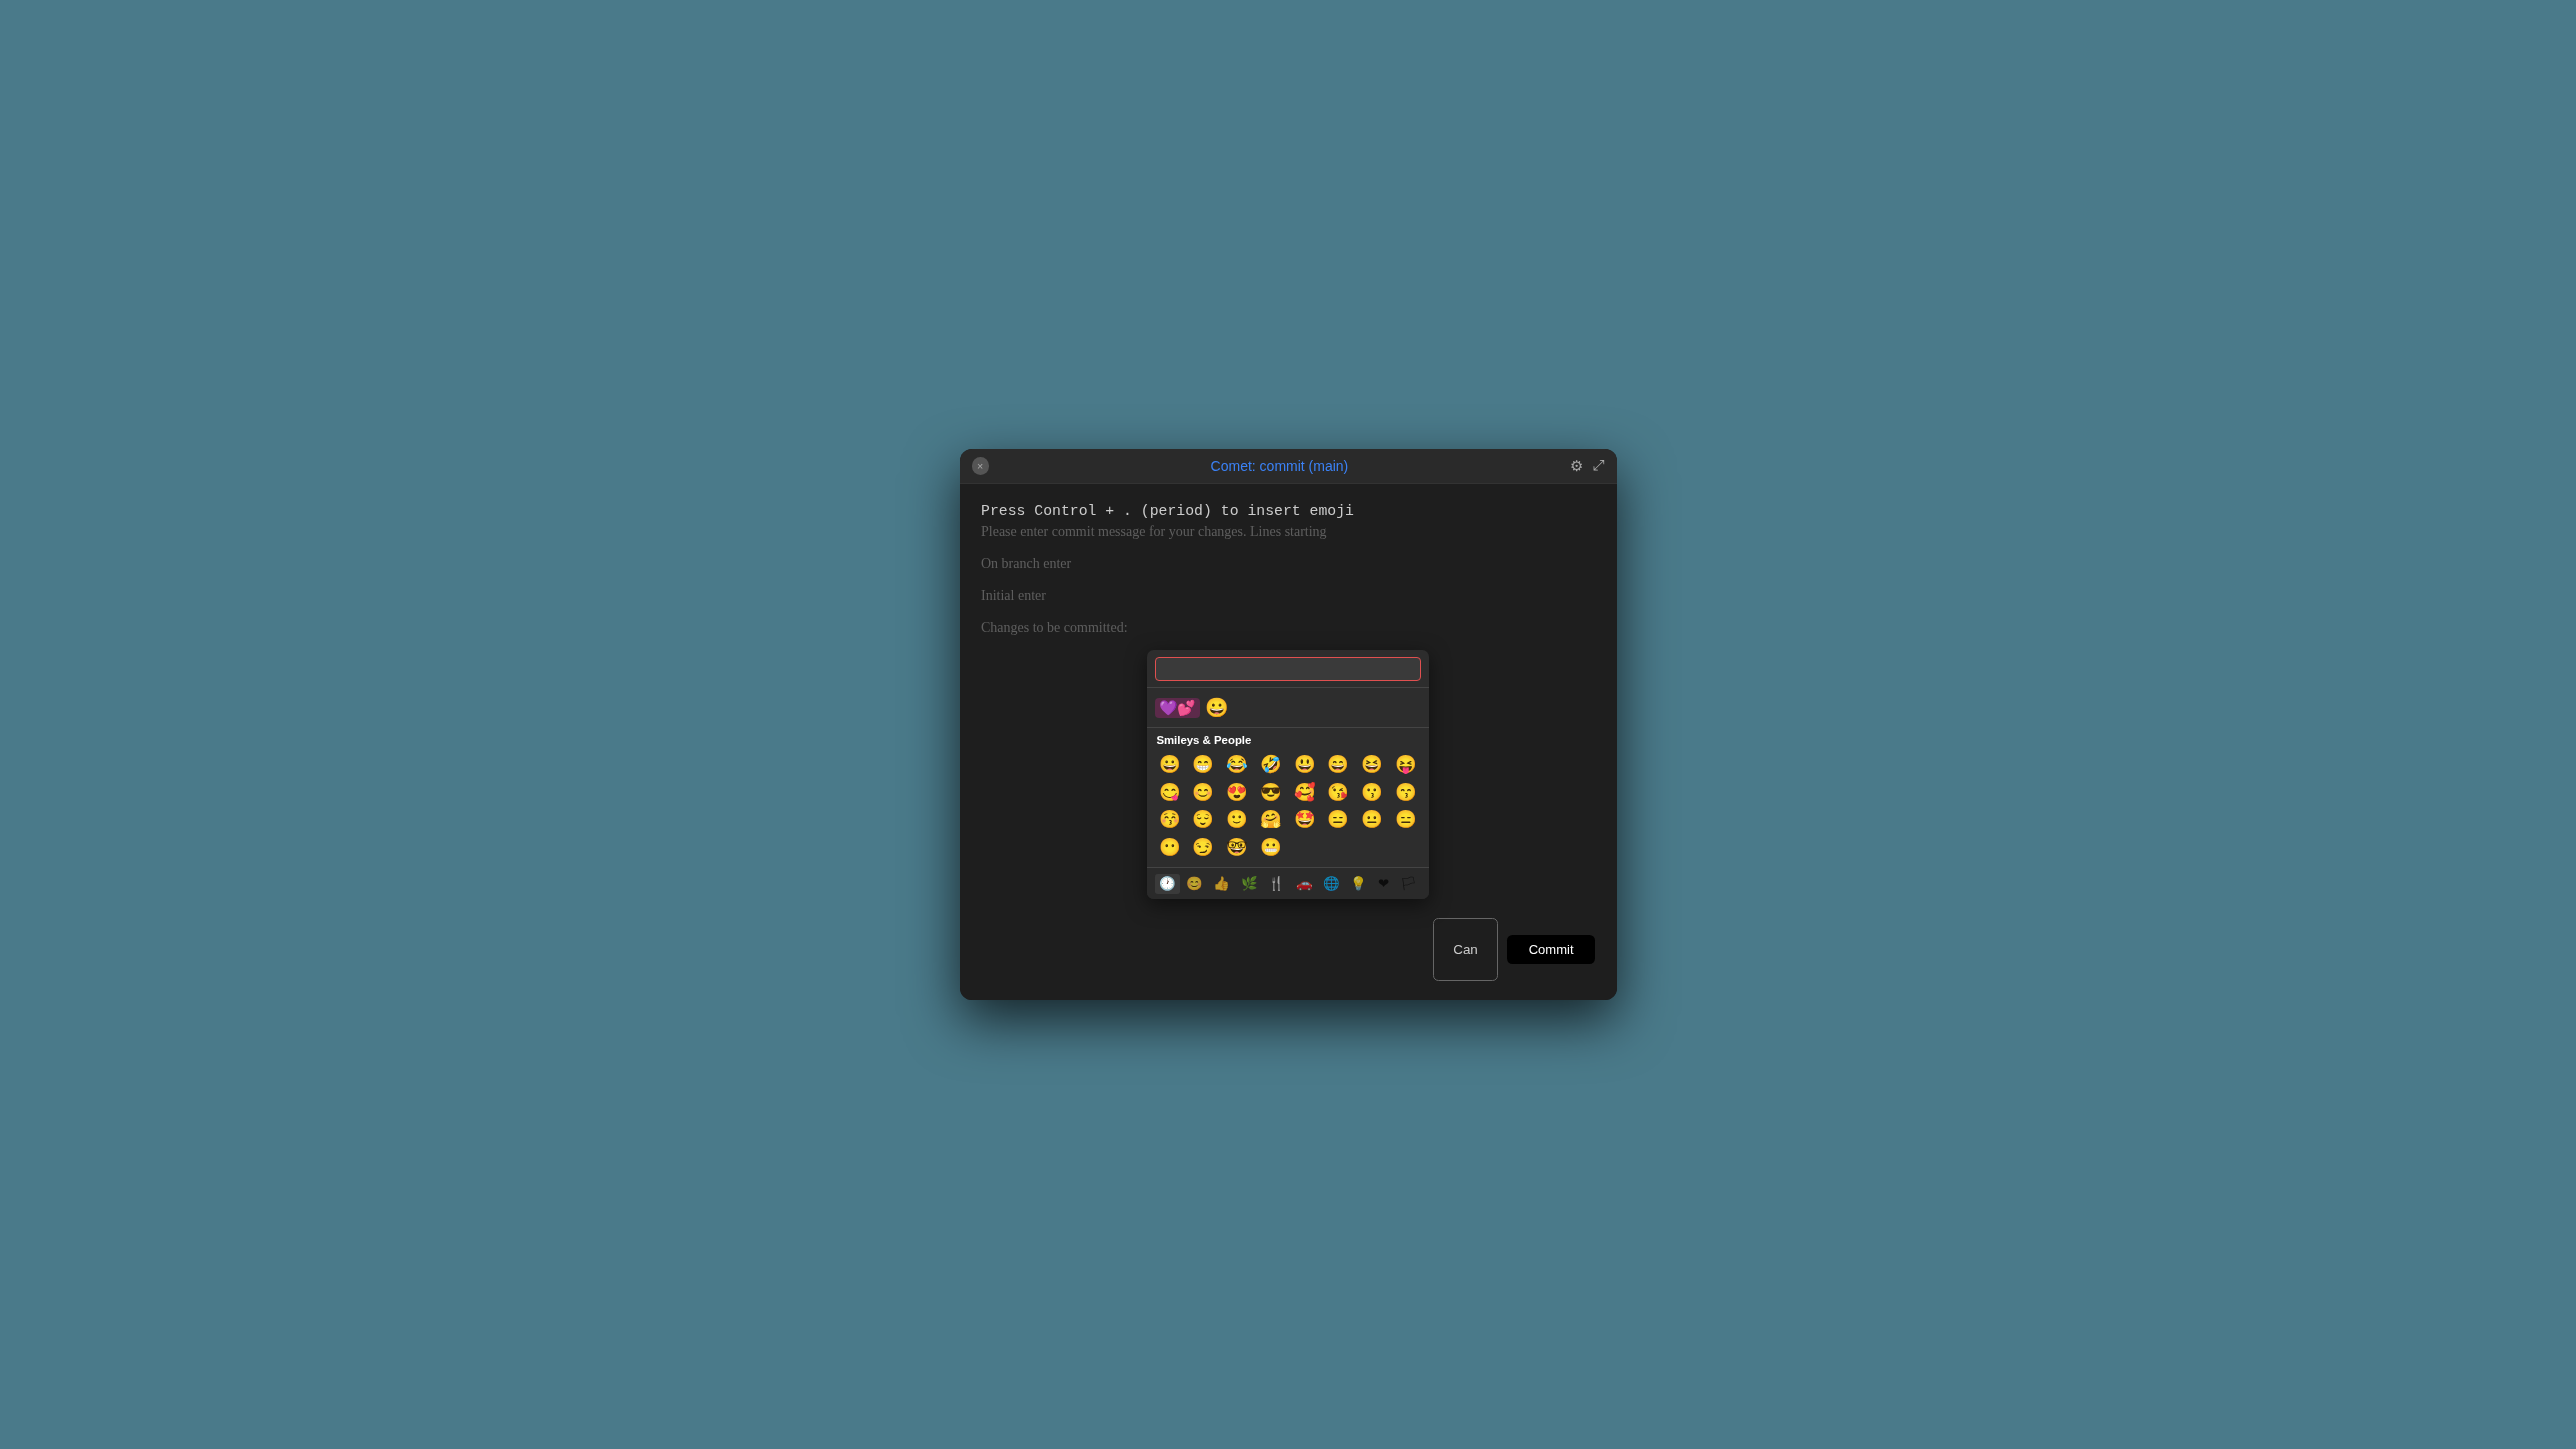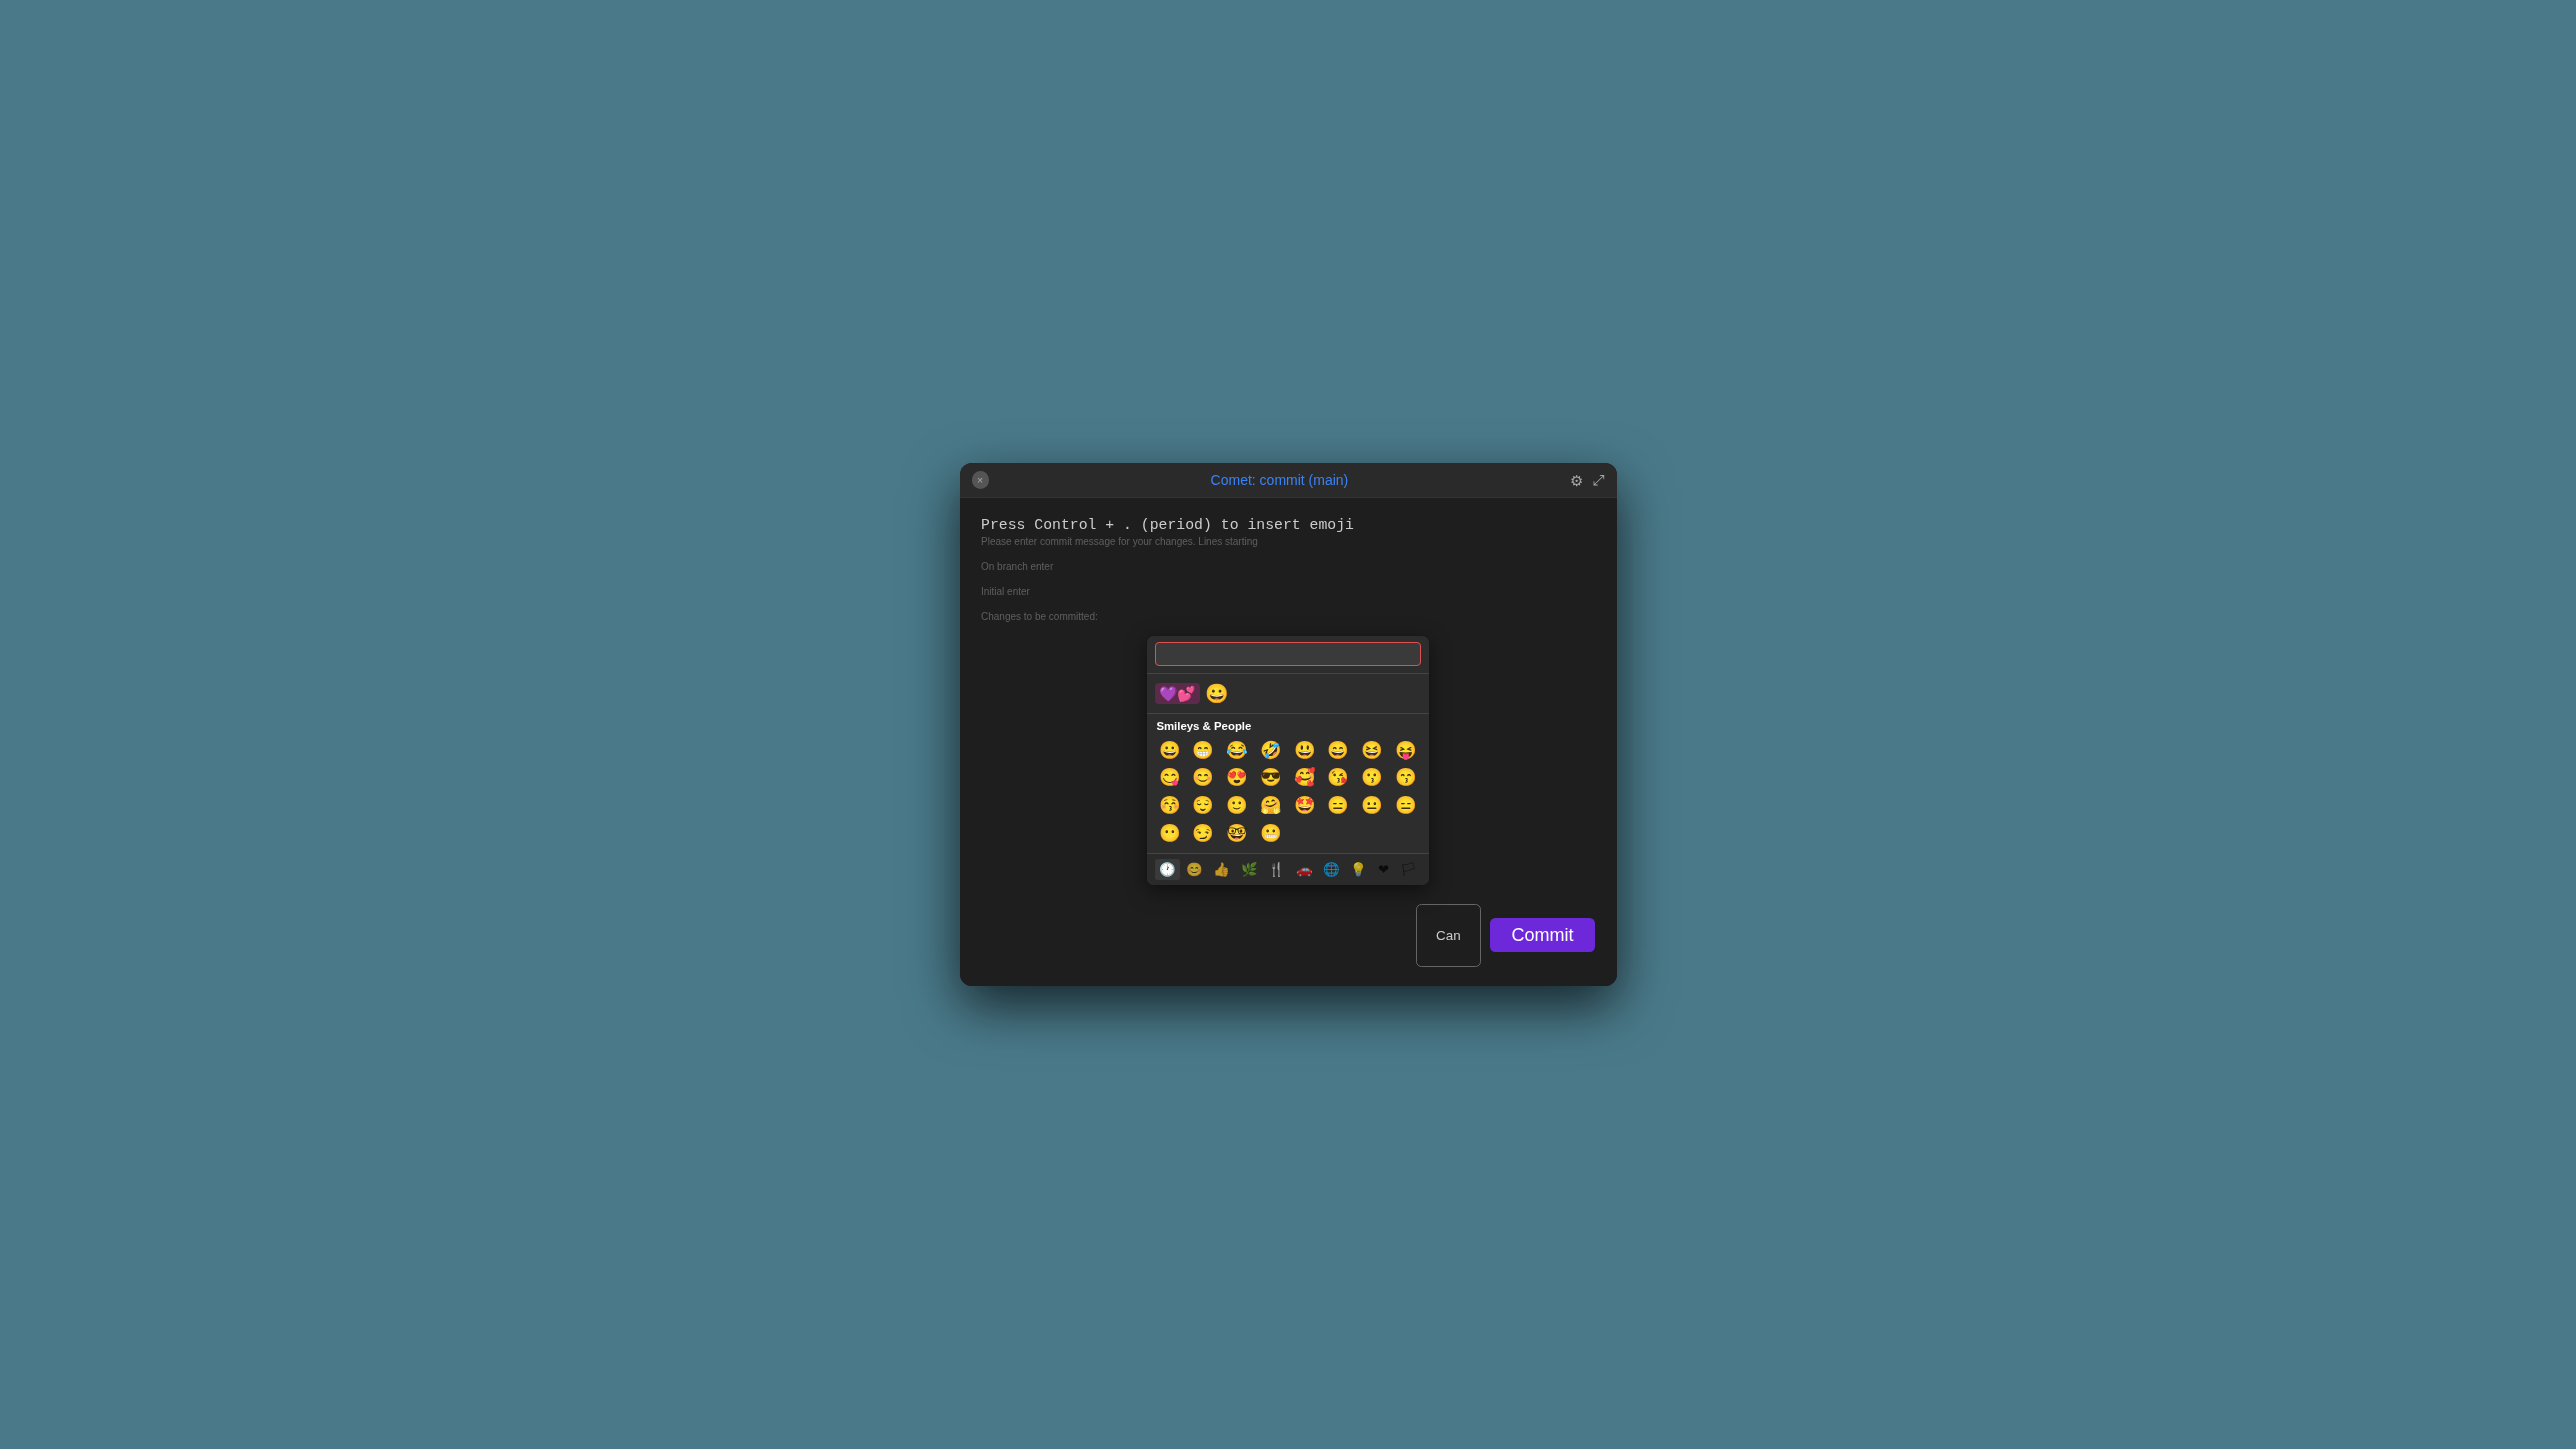--- a/index.html
+++ b/index.html
@@ -142,26 +142,27 @@
       opacity: 0.7;
       padding: 2.7px 4px;
       border-radius: 2.7px;
     }
     .emoji-category-bar span.active {
       opacity: 1;
       background: #3a3a3a;
     }
     .dimmed-content {
       color: #888;
-      font-size: 10px;
+      font-size: 14px;
       line-height: 1.8;
       padding: 0 0 9.4px 0;
       display: flex;
       flex-direction: column;
       gap: 7px;
+      font-family: Liberation Serif, serif;
     }
     .dimmed-content p {
       opacity: 0.6;
     }
     .action-bar {
       display: flex;
       align-items: center;
       justify-content: flex-end;
       gap: 9.4px;
       padding-top: 6.7px;
@@ -169,26 +170,26 @@
     .btn-cancel {
       background: transparent;
       border: 1px solid #666;
       color: #ccc;
       border-radius: 5.4px;
       padding: 23px 19px;
       font-size: 13.4px;
       cursor: pointer;
     }
     .btn-commit {
-      background: #6d28d9;
+      background: #000000;
       border: none;
       color: #fff;
       border-radius: 5.4px;
       padding: 6.7px 21.5px;
-      font-size: 18px;
+      font-size: 13px;
       cursor: pointer;
       font-weight: 500;
     }
     .picker-wrapper {
       position: relative;
       z-index: 10;
     }
   </style>
 </head>
 <body>

